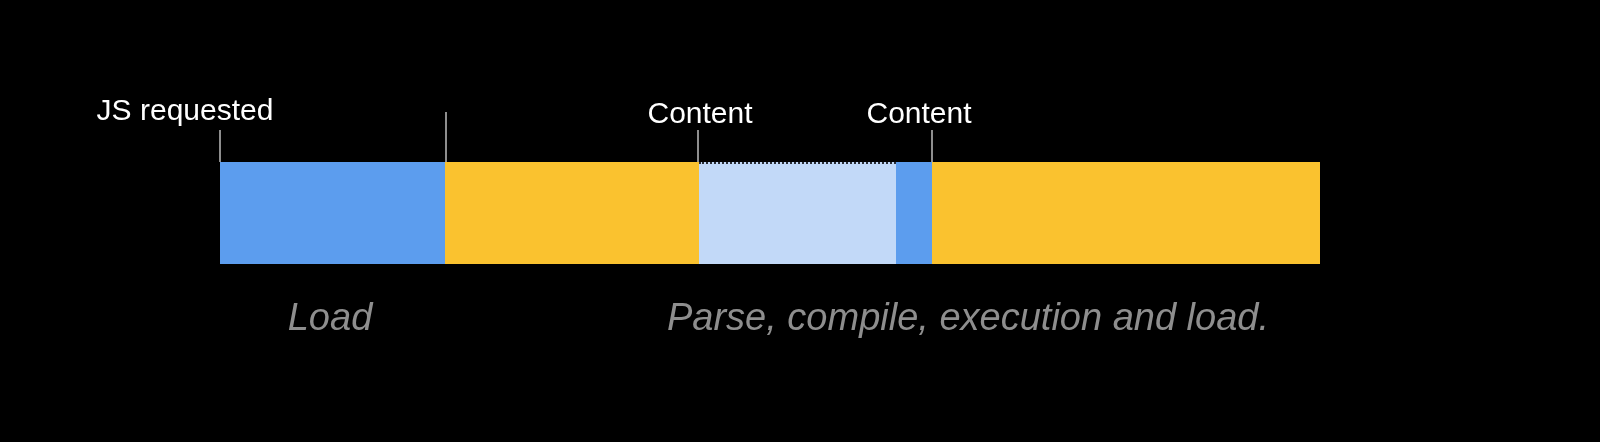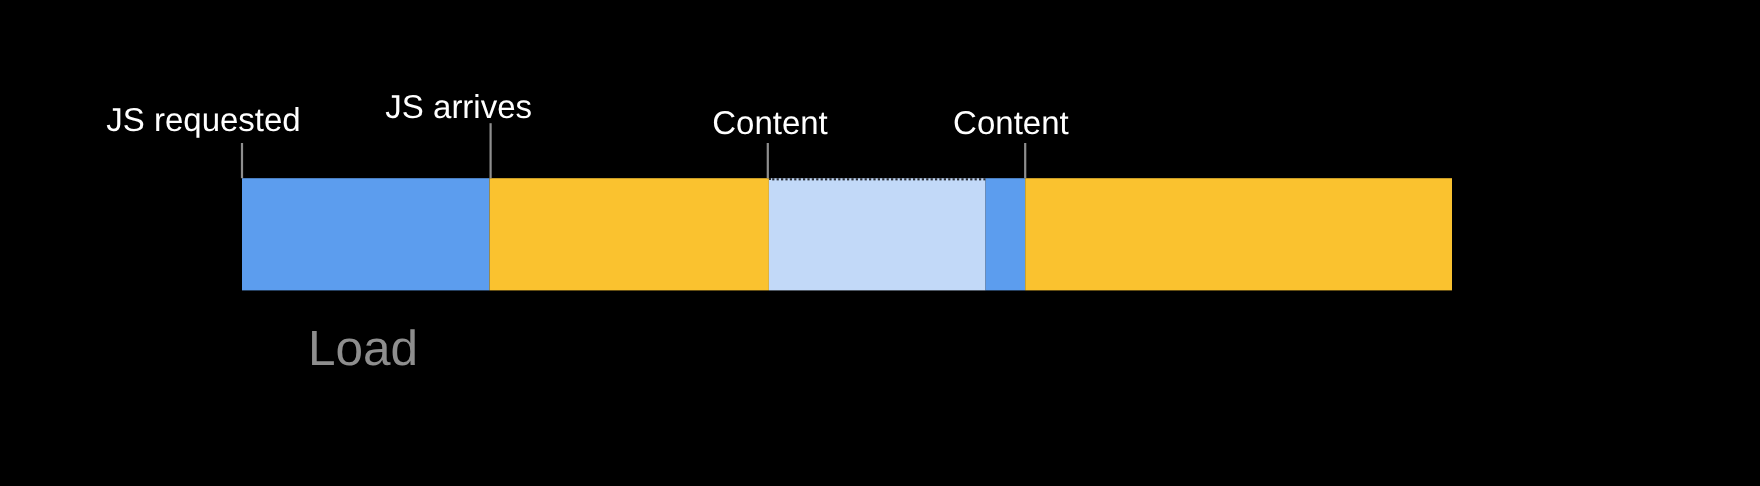--- a/index.html
+++ b/index.html
@@ -25,48 +25,47 @@
     transform: translateX(-50%);
     text-align: center;
     font-size: 30px;
     line-height: 33px;
     white-space: nowrap;
     font-weight: 400;
   }
   .caption {
     position: absolute;
     transform: translateX(-50%);
-    font-size: 45px;
+    font-size: 38px;
     line-height: 50px;
     white-space: nowrap;
     font-weight: 400;
+    font-style: italic;
   }
 </style>
 </head>
 <body>
 
 <figure id="diagram" style="margin: 0px; width: 1320px; height: 442px; background: rgb(0, 0, 0);">
     <div class="segment" style="left: 220px; top: 162px; width: 225px; height: 102px; background: rgb(92, 157, 238);"></div>
     <div class="segment" style="left: 445px; top: 162px; width: 254px; height: 102px; background: rgb(250, 194, 47);"></div>
     <div class="segment" style="left: 699px; top: 162px; width: 197px; height: 102px; background: rgb(194, 217, 248); border-top: 2px dotted rgb(39, 43, 51);"></div>
     <div class="segment" style="left: 896px; top: 162px; width: 36px; height: 102px; background: rgb(92, 157, 238);"></div>
     <div class="segment" style="left: 932px; top: 162px; width: 503px; height: 102px; background: rgb(250, 194, 47);"></div>
     <div class="tick" style="left: 219px; top: 130px; height: 32px; background: rgb(142, 142, 142);"></div>
     <div class="marker-label" style="left: 185px; bottom: 316px; color: rgb(255, 255, 255);">
       <div>JS requested</div>
     </div>
     <div class="tick" style="left: 445px; top: 112px; height: 50px; background: rgb(142, 142, 142);"></div>
-    <div class="marker-label" style="left: 417px; bottom: 328px; color: rgb(255, 255, 255);">
-      <div>JS arrives</div>
-    </div>
     <div class="tick" style="left: 697px; top: 130px; height: 32px; background: rgb(142, 142, 142);"></div>
     <div class="marker-label" style="left: 700px; bottom: 313px; color: rgb(255, 255, 255);">
       <div>Content</div>
     </div>
     <div class="tick" style="left: 931px; top: 130px; height: 32px; background: rgb(142, 142, 142);"></div>
     <div class="marker-label" style="left: 919px; bottom: 313px; color: rgb(255, 255, 255);">
       <div>Content</div>
     </div>
     <div class="tick" style="left: 1433px; top: 130px; height: 32px; background: rgb(142, 142, 142);"></div>
     <div class="marker-label" style="left: 1435px; bottom: 313px; color: rgb(255, 255, 255);">
     </div>
     <div class="caption" style="left: 330px; top: 292px; color: rgb(142, 142, 142);">Load</div>
+    <div class="caption" style="left: 968px; top: 292px; color: rgb(142, 142, 142);">Parse, compile, execution and load.</div>
   </figure>
 
 </body></html>

